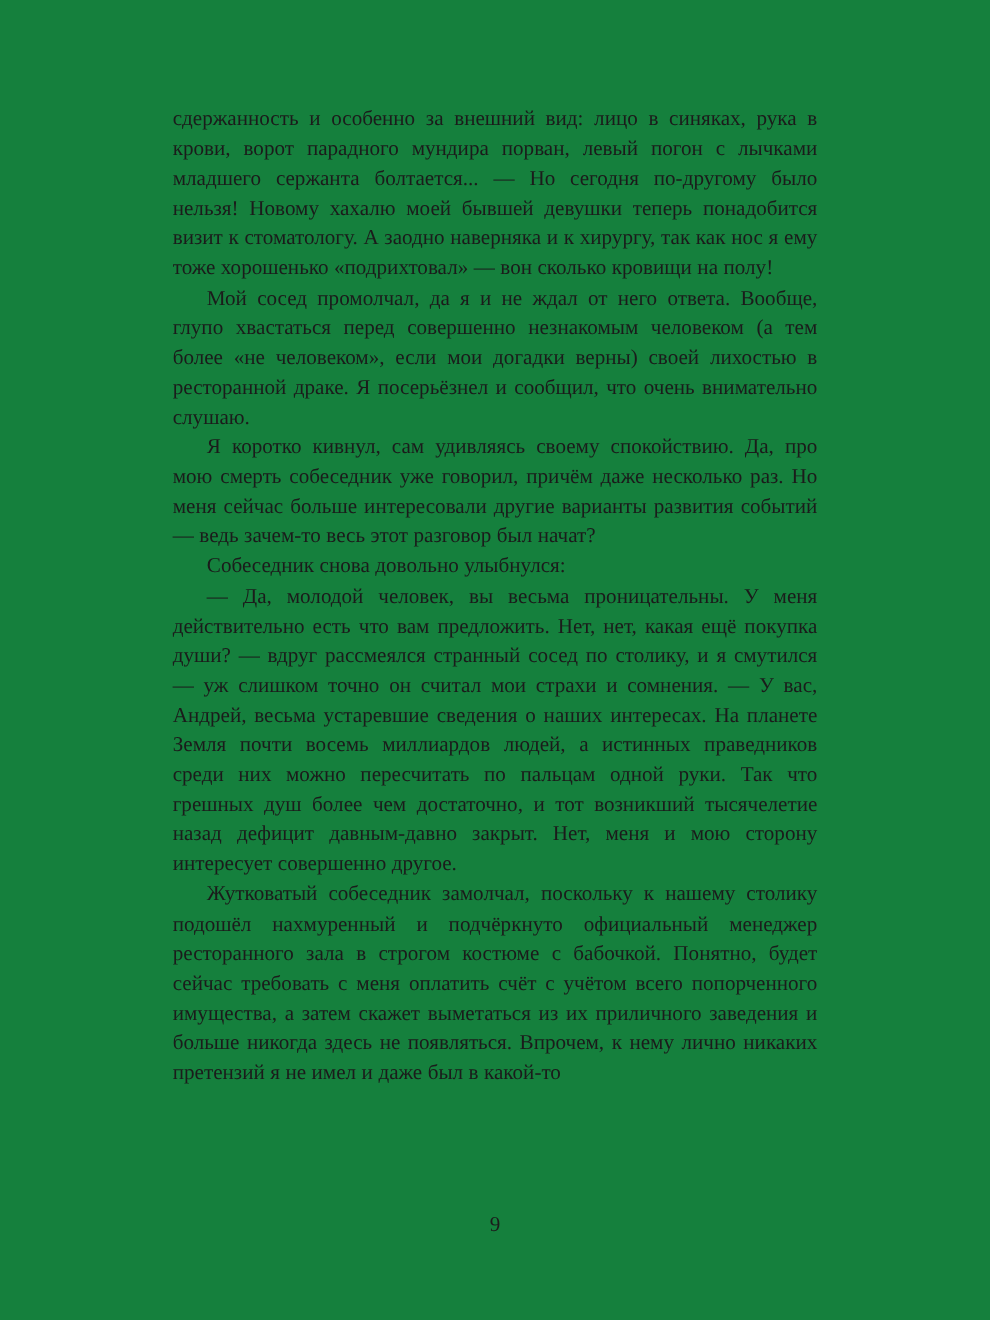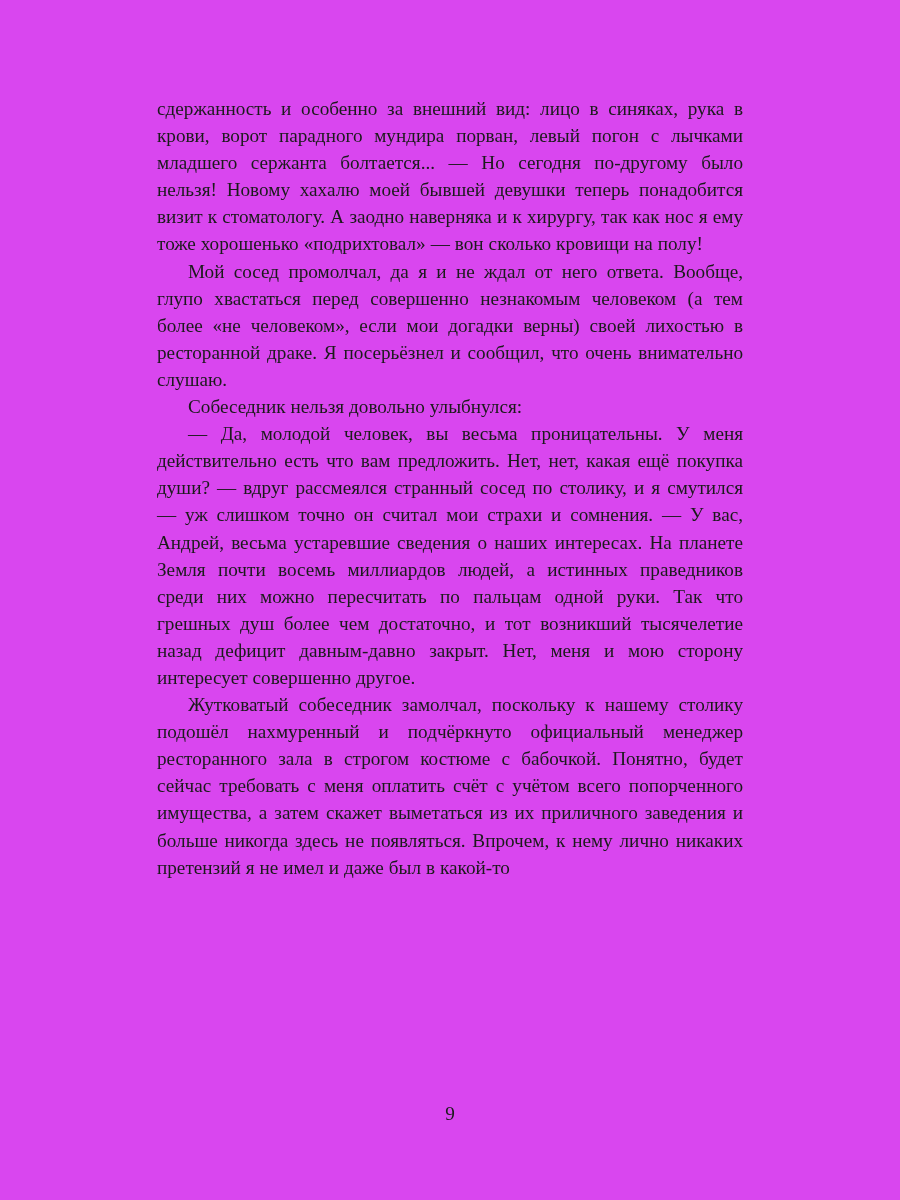--- a/index.html
+++ b/index.html
@@ -4,21 +4,21 @@
 <style>
   html, body {
     margin: 0;
     padding: 0;
     background: #ffffff;
   }
   .page {
     position: relative;
     width: 900px;
     height: 1200px;
-    background: #d946ef;
+    background: #15803d;
     overflow: hidden;
     box-sizing: border-box;
   }
   .text-block {
     position: absolute;
     left: 157px;
     top: 95px;
     width: 586px;
     font-family: "Liberation Serif", "DejaVu Serif", serif;
     font-size: 19.2px;
@@ -52,20 +52,21 @@
   }
 </style>
 </head>
 <body>
 
 <div class="page">
 
   <div class="text-block">
     <p class="para no-indent">сдержанность и особенно за внешний вид: лицо в синяках, рука в крови, ворот парадного мундира порван, левый погон с лычками младшего сержанта болтается... — Но сегодня по-другому было нельзя! Новому хахалю моей бывшей девушки теперь понадобится визит к стоматологу. А заодно наверняка и к хирургу, так как нос я ему тоже хорошенько «подрихтовал» — вон сколько кровищи на полу!</p>
     <p class="para">Мой сосед промолчал, да я и не ждал от него ответа. Вообще, глупо хвастаться перед совершенно незнакомым человеком (а тем более «не человеком», если мои догадки верны) своей лихостью в ресторанной драке. Я посерьёзнел и сообщил, что очень внимательно слушаю.</p>
-    <p class="para">Собеседник нельзя довольно улыбнулся:</p>
+    <p class="para">Я коротко кивнул, сам удивляясь своему спокойствию. Да, про мою смерть собеседник уже говорил, причём даже несколько раз. Но меня сейчас больше интересовали другие варианты развития событий — ведь зачем-то весь этот разговор был начат?</p>
+    <p class="para">Собеседник снова довольно улыбнулся:</p>
     <p class="para">— Да, молодой человек, вы весьма проницательны. У меня действительно есть что вам предложить. Нет, нет, какая ещё покупка души? — вдруг рассмеялся странный сосед по столику, и я смутился — уж слишком точно он считал мои страхи и сомнения. — У вас, Андрей, весьма устаревшие сведения о наших интересах. На планете Земля почти восемь миллиардов людей, а истинных праведников среди них можно пересчитать по пальцам одной руки. Так что грешных душ более чем достаточно, и тот возникший тысячелетие назад дефицит давным-давно закрыт. Нет, меня и мою сторону интересует совершенно другое.</p>
     <p class="para">Жутковатый собеседник замолчал, поскольку к нашему столику подошёл нахмуренный и подчёркнуто официальный менеджер ресторанного зала в строгом костюме с бабочкой. Понятно, будет сейчас требовать с меня оплатить счёт с учётом всего попорченного имущества, а затем скажет выметаться из их приличного заведения и больше никогда здесь не появляться. Впрочем, к нему лично никаких претензий я не имел и даже был в какой-то</p>
   </div>
 
   <div class="page-number">9</div>
 
 </div>
 
 </body></html>

